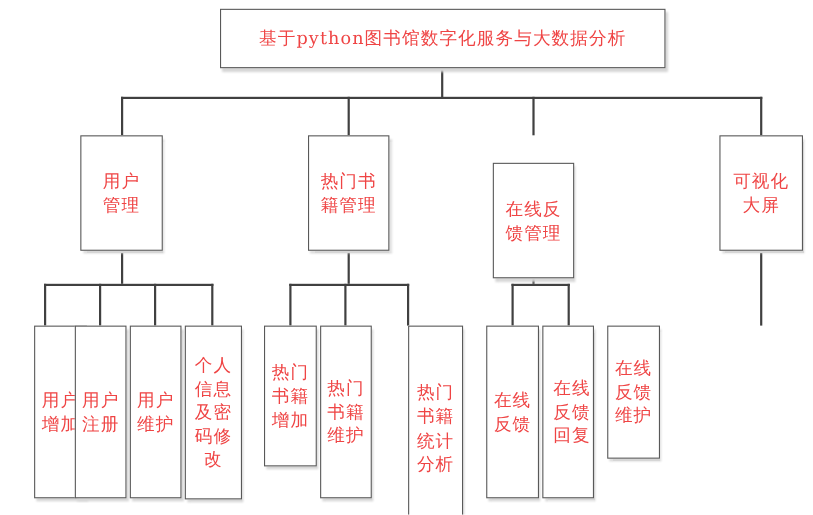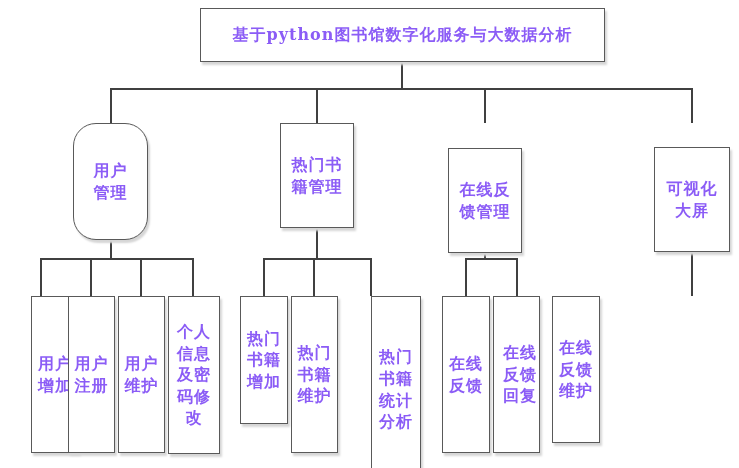--- a/index.html
+++ b/index.html
@@ -1,23 +1,22 @@
 <!DOCTYPE html>
 <html><head>
 <meta charset="utf-8">
 <style>
   html,body{margin:0;padding:0;background:#ffffff;}
   #canvas{
     position:relative;
     width:739px;height:468px;
     background:#ffffff;
     font-family:"DejaVu Serif","Liberation Serif",serif;
-    color:#8b5cf6;
+    color:#ef4444;
     overflow:hidden;
-    font-weight:bold;
   }
   .node{
     position:absolute;
     background:#ffffff;
     border:1px solid #595959;
     box-shadow:2px 3px 2px #d6d6d6;
     display:flex;
     align-items:center;
     justify-content:center;
     text-align:center;
@@ -69,30 +68,30 @@
   <div class="line" style="left:465px;top:258px;width:53px;height:2px;"></div>
   <div class="line" style="left:465px;top:258px;width:2px;height:38px;"></div>
   <div class="line" style="left:516px;top:258px;width:2px;height:38px;"></div>
 
   <div class="line" style="left:691px;top:228px;width:2px;height:68px;"></div>
 
   <div class="node" style="left:200px;top:8px;width:405px;height:54px;">
     <div class="label root-label">基于python图书馆数字化服务与大数据分析</div>
   </div>
 
-  <div class="node" style="left:73px;top:123px;width:75px;height:117px;border-radius:23px;">
+  <div class="node" style="left:73px;top:123px;width:75px;height:105px;">
     <div class="label w2">用户管理</div>
   </div>
   <div class="node" style="left:280px;top:123px;width:74px;height:105px;">
     <div class="label w3">热门书籍管理</div>
   </div>
   <div class="node" style="left:448px;top:123px;width:74px;height:105px;margin-top:25px;">
     <div class="label w3">在线反馈管理</div>
   </div>
-  <div class="node" style="left:654px;top:123px;width:76px;height:105px;margin-top:24px;">
+  <div class="node" style="left:654px;top:123px;width:76px;height:105px;">
     <div class="label w3">可视化大屏</div>
   </div>
 
   <div class="node" style="left:17px;top:296px;width:48px;height:157px;margin-left:14px;">
     <div class="label w2">用户增加</div>
   </div>
   <div class="node" style="left:68px;top:296px;width:47px;height:157px;">
     <div class="label w2">用户注册</div>
   </div>
   <div class="node" style="left:118px;top:296px;width:47px;height:157px;">
@@ -111,18 +110,18 @@
   <div class="node" style="left:347px;top:296px;width:50px;height:187px;margin-left:24px;">
     <div class="label w2">热门书籍统计分析</div>
   </div>
 
   <div class="node" style="left:442px;top:296px;width:48px;height:157px;">
     <div class="label w2">在线反馈</div>
   </div>
   <div class="node" style="left:493px;top:296px;width:47px;height:157px;justify-content:flex-end;">
     <div class="label w2">在线反馈回复</div>
   </div>
-  <div class="node" style="left:552px;top:296px;width:48px;height:147px;justify-content:center;">
+  <div class="node" style="left:552px;top:296px;width:48px;height:121px;justify-content:center;">
     <div class="label w2">在线反馈维护</div>
   </div>
 
 
 </div>
 
 </body></html>

